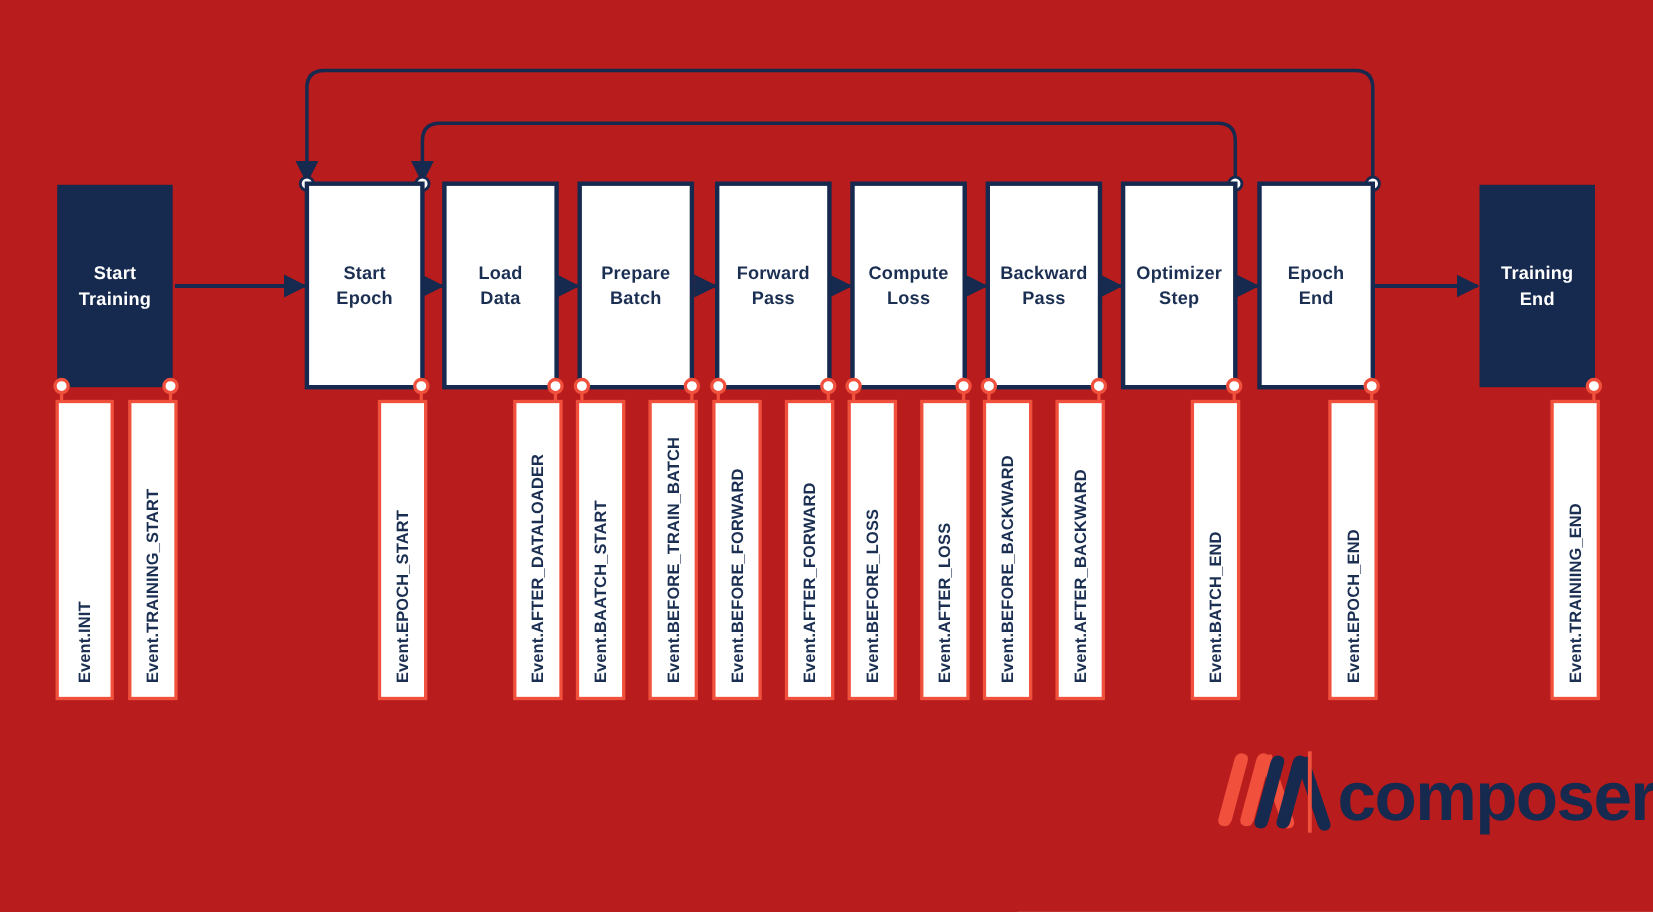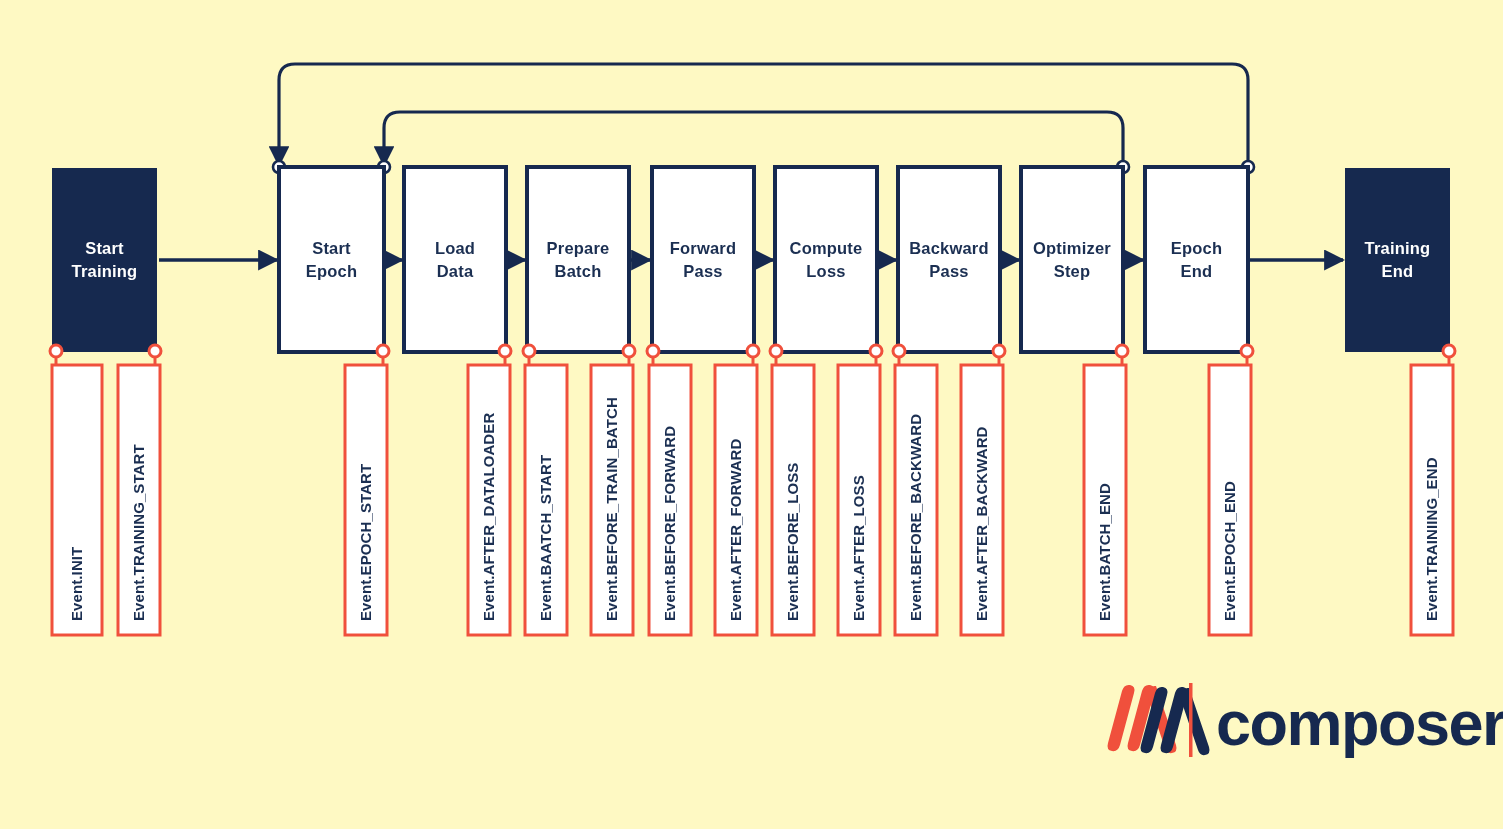--- a/index.html
+++ b/index.html
@@ -8,21 +8,21 @@
     padding: 0;
     background: #ffffff;
   }
   body {
     font-family: "Liberation Sans", sans-serif;
   }
   #canvas {
     position: relative;
     width: 1503px;
     height: 829px;
-    background: #fef9c3;
+    background: #b91c1c;
     overflow: hidden;
   }
   #diagram-svg {
     position: absolute;
     top: 0;
     left: 0;
     width: 1503px;
     height: 829px;
   }
   .stage-label {

